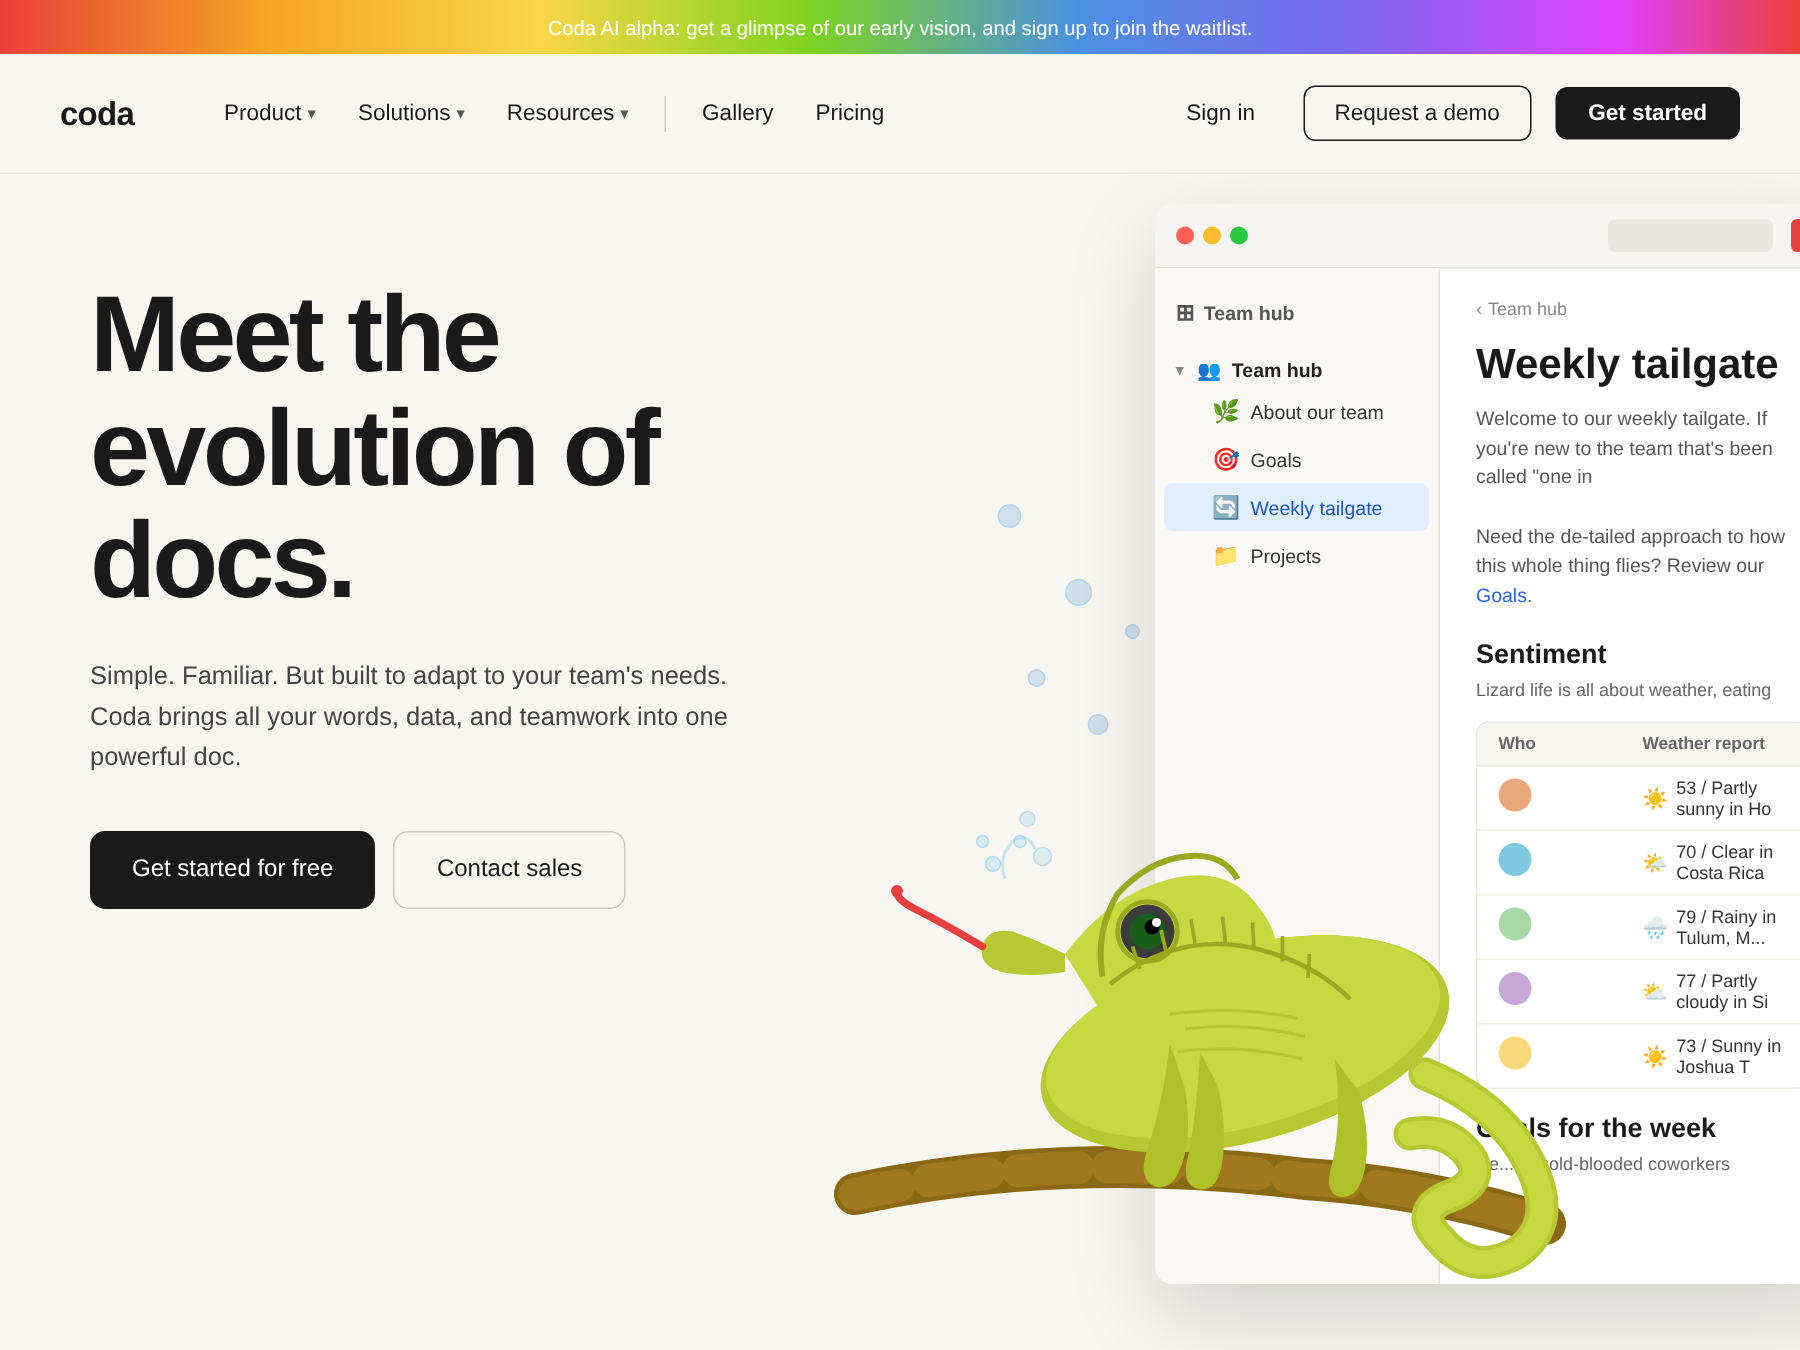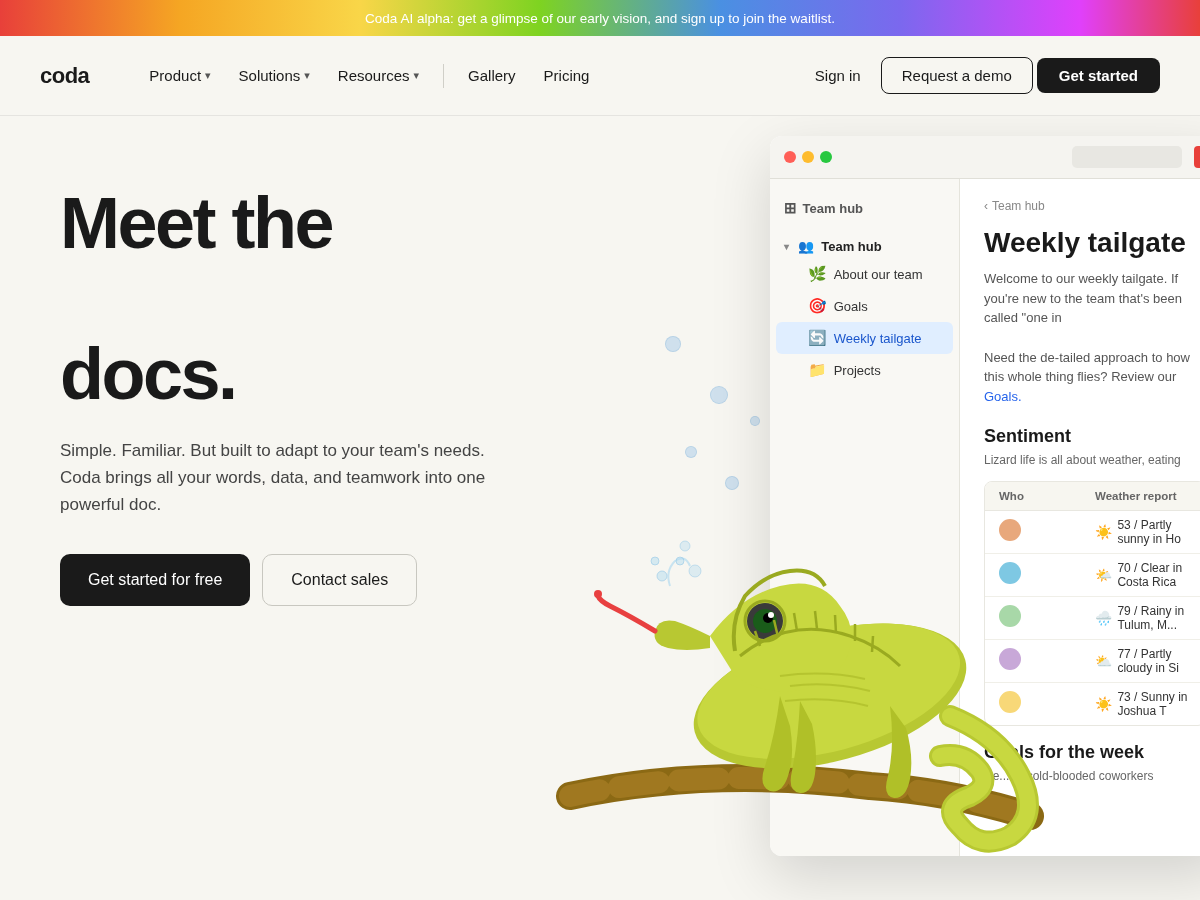--- a/index.html
+++ b/index.html
@@ -23,21 +23,21 @@
     .logo { font-size: 22px; font-weight: 700; color: #1a1a1a; margin-right: 48px; letter-spacing: -0.5px; }
     .nav-links { display: flex; align-items: center; gap: 4px; flex: 1; }
     .nav-item {
       display: flex; align-items: center; gap: 4px;
       padding: 8px 12px; border-radius: 6px;
       font-size: 15px; color: #1a1a1a; cursor: pointer;
       font-weight: 500;
     }
     .nav-chevron { font-size: 11px; color: #555; }
     .nav-divider { width: 1px; height: 24px; background: #d0cfc8; margin: 0 8px; }
-    .nav-right { display: flex; align-items: center; gap: 4px; margin-left: auto; }
+    .nav-right { display: flex; align-items: center; gap: 16px; margin-left: auto; }
     .btn-ghost { padding: 9px 16px; border-radius: 8px; font-size: 15px; font-weight: 500; background: transparent; border: none; cursor: pointer; color: #1a1a1a; }
     .btn-outline { padding: 9px 20px; border-radius: 8px; font-size: 15px; font-weight: 500; background: transparent; border: 1.5px solid #1a1a1a; cursor: pointer; color: #1a1a1a; }
     .btn-primary { padding: 9px 22px; border-radius: 8px; font-size: 15px; font-weight: 600; background: #1a1a1a; border: none; cursor: pointer; color: white; }
 
     
     .hero {
       display: flex; align-items: flex-start;
       padding: 70px 60px 0 60px;
       height: calc(900px - 36px - 72px);
       position: relative; overflow: hidden;
@@ -199,21 +199,21 @@
     <button class="btn-outline">Request a demo</button>
     <button class="btn-primary">Get started</button>
   </div>
 </nav>
 
 <div class="hero">
 
   <div class="hero-left">
     <h1 class="hero-heading">
       <span>Meet the</span><br>
-      <br>
+      <span>evolution of</span><br>
       <span>docs.</span>
     </h1>
     <p class="hero-subtext">Simple. Familiar. But built to adapt to your team's needs. Coda brings all your words, data, and teamwork into one powerful doc.</p>
     <div class="hero-buttons">
       <button class="btn-hero-primary">Get started for free</button>
       <button class="btn-hero-secondary">Contact sales</button>
     </div>
   </div>
 
   <div class="hero-right">

